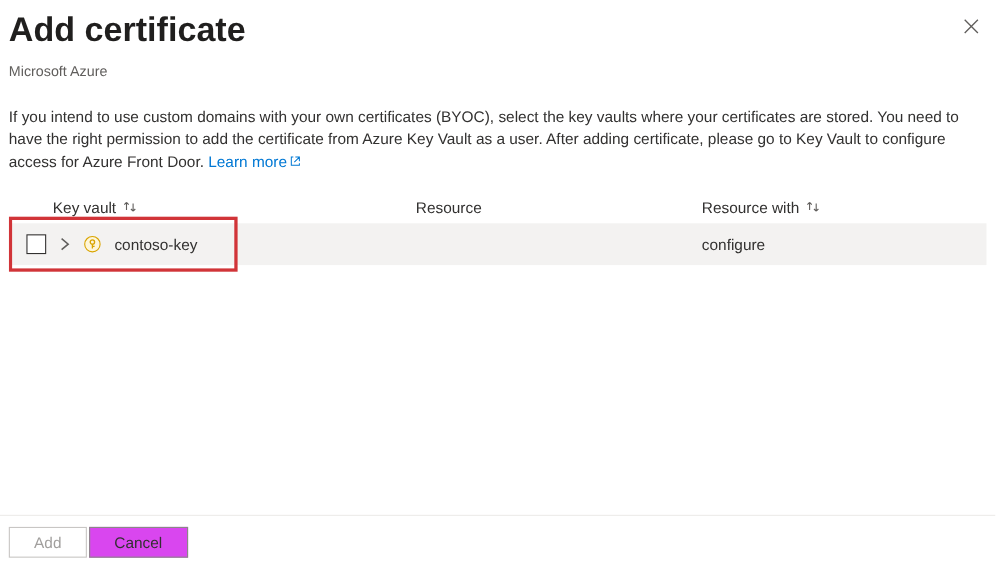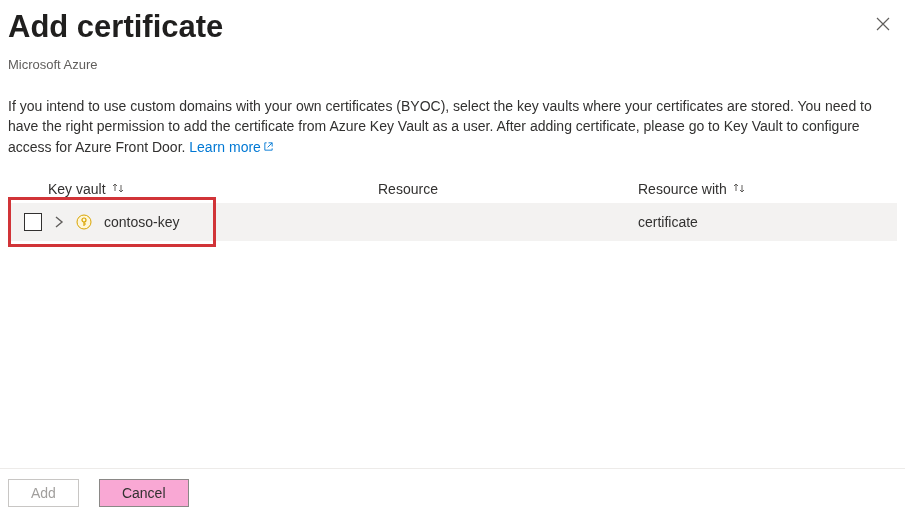--- a/index.html
+++ b/index.html
@@ -130,29 +130,29 @@
   .row-rg { flex: 1; font-size: 14px; }
   .highlight-box {
     position: absolute;
     border: 3px solid #d13438;
     pointer-events: none;
   }
   .footer {
     border-top: 1px solid #edebe9;
     padding: 10px 8px;
     display: flex;
-    gap: 20px;
+    gap: 2px;
     margin: 0 -8px;
   }
   .btn {
     font-family: inherit;
     font-size: 14px;
     padding: 5px 22px;
     border: 1px solid #8a8886;
-    background: #f9a8d4;
+    background: #d946ef;
     cursor: pointer;
     color: #323130;
   }
   .btn.primary {
     background: #fff;
     color: #a19f9d;
     border-color: #c8c6c4;
     cursor: default;
   }
 </style>
@@ -209,21 +209,21 @@
           <span class="kv-icon">
             <svg width="16" height="16" viewBox="0 0 16 16">
                 <circle cx="8" cy="8" r="7" fill="#fef6d9" stroke="#d9a400" stroke-width="1"></circle>
                 <circle cx="8" cy="6" r="2" fill="none" stroke="#d9a400" stroke-width="1.2"></circle>
                 <path d="M8 8 L8 12 M8 10 L10 10" stroke="#d9a400" stroke-width="1.2" fill="none"></path>
               </svg>
           </span>
           <span class="row-name">contoso-key</span>
         </div>
         <div class="row-ver"></div>
-        <div class="row-rg">certificate</div>
+        <div class="row-rg">configure</div>
       </div>
       <div class="highlight-box" style="left:0; top:-6px; width:208px; height:50px;"></div>
     </div>
   </div>
 
   <div class="footer">
     <button class="btn primary" disabled="">Add</button>
     <button class="btn">Cancel</button>
   </div>
 </div>

